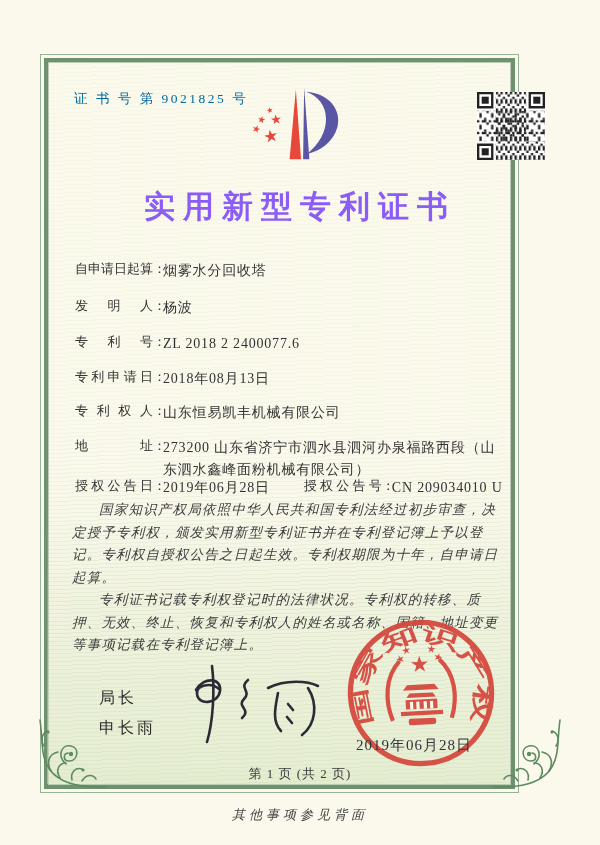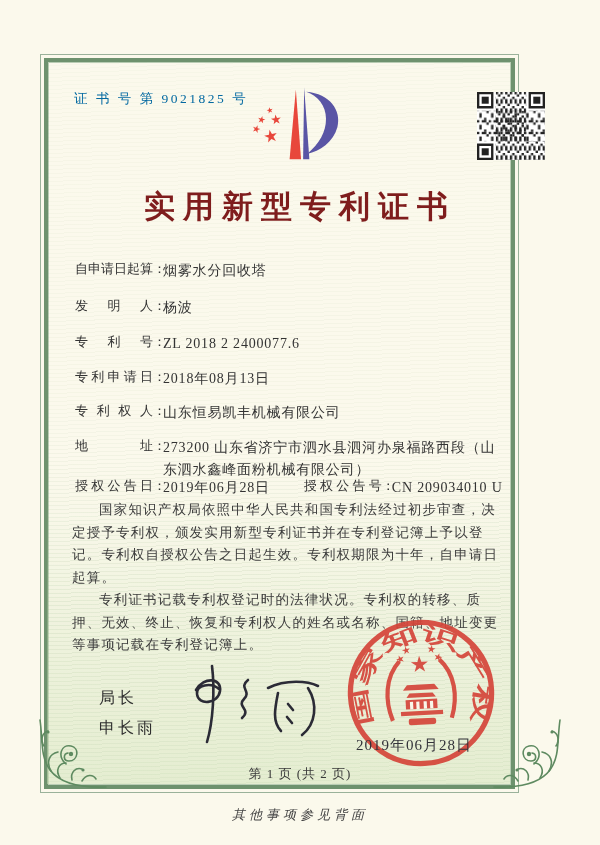--- a/index.html
+++ b/index.html
@@ -40,37 +40,37 @@
   
   .cert-no{
     position:absolute;left:74px;top:90px;
     font-size:13.5px;letter-spacing:2.5px;color:#0369a1;
   }
   .logo{position:absolute;left:248px;top:84px;width:104px;height:84px;}
   .qr{position:absolute;left:477px;top:92px;width:68px;height:68px;}
   .title{
     position:absolute;left:0;top:186px;width:600px;
     text-align:center;font-size:31px;font-weight:bold;
-    letter-spacing:8px;color:#7f1d1d;
+    letter-spacing:8px;color:#8b5cf6;
   }
   
   .frow{position:absolute;left:75px;font-size:14px;color:#333;}
   .flabel{
     display:inline-block;width:78px;vertical-align:top;
     text-align:justify;text-align-last:justify;
     font-size:13px;letter-spacing:0;
   }
   .fcolon{display:inline-block;width:10px;vertical-align:top;font-size:13px;}
   .fvalue{display:inline-block;vertical-align:top;letter-spacing:0.8px;max-width:340px;line-height:22px;}
   .grant-pair2{margin-left:34px;}
   
   .body-text{
     position:absolute;left:72px;top:499px;width:438px;
     font-size:13.5px;line-height:22.5px;letter-spacing:1.2px;
-    color:#3c3c3c;
+    font-style:italic;color:#3c3c3c;
   }
   .body-text p{margin:0;text-indent:2em;}
   
   .signer{position:absolute;left:99px;top:688px;font-size:16px;letter-spacing:3px;color:#2e2e2e;}
   .signer div{margin-bottom:9px;}
   .signature-svg{position:absolute;left:168px;top:660px;width:160px;height:100px;}
   .seal-svg{position:absolute;left:342px;top:614px;width:158px;height:158px;opacity:0.92;}
   .seal-date{
     position:absolute;left:356px;top:736px;
     font-size:15px;letter-spacing:1px;color:#33333a;z-index:5;

